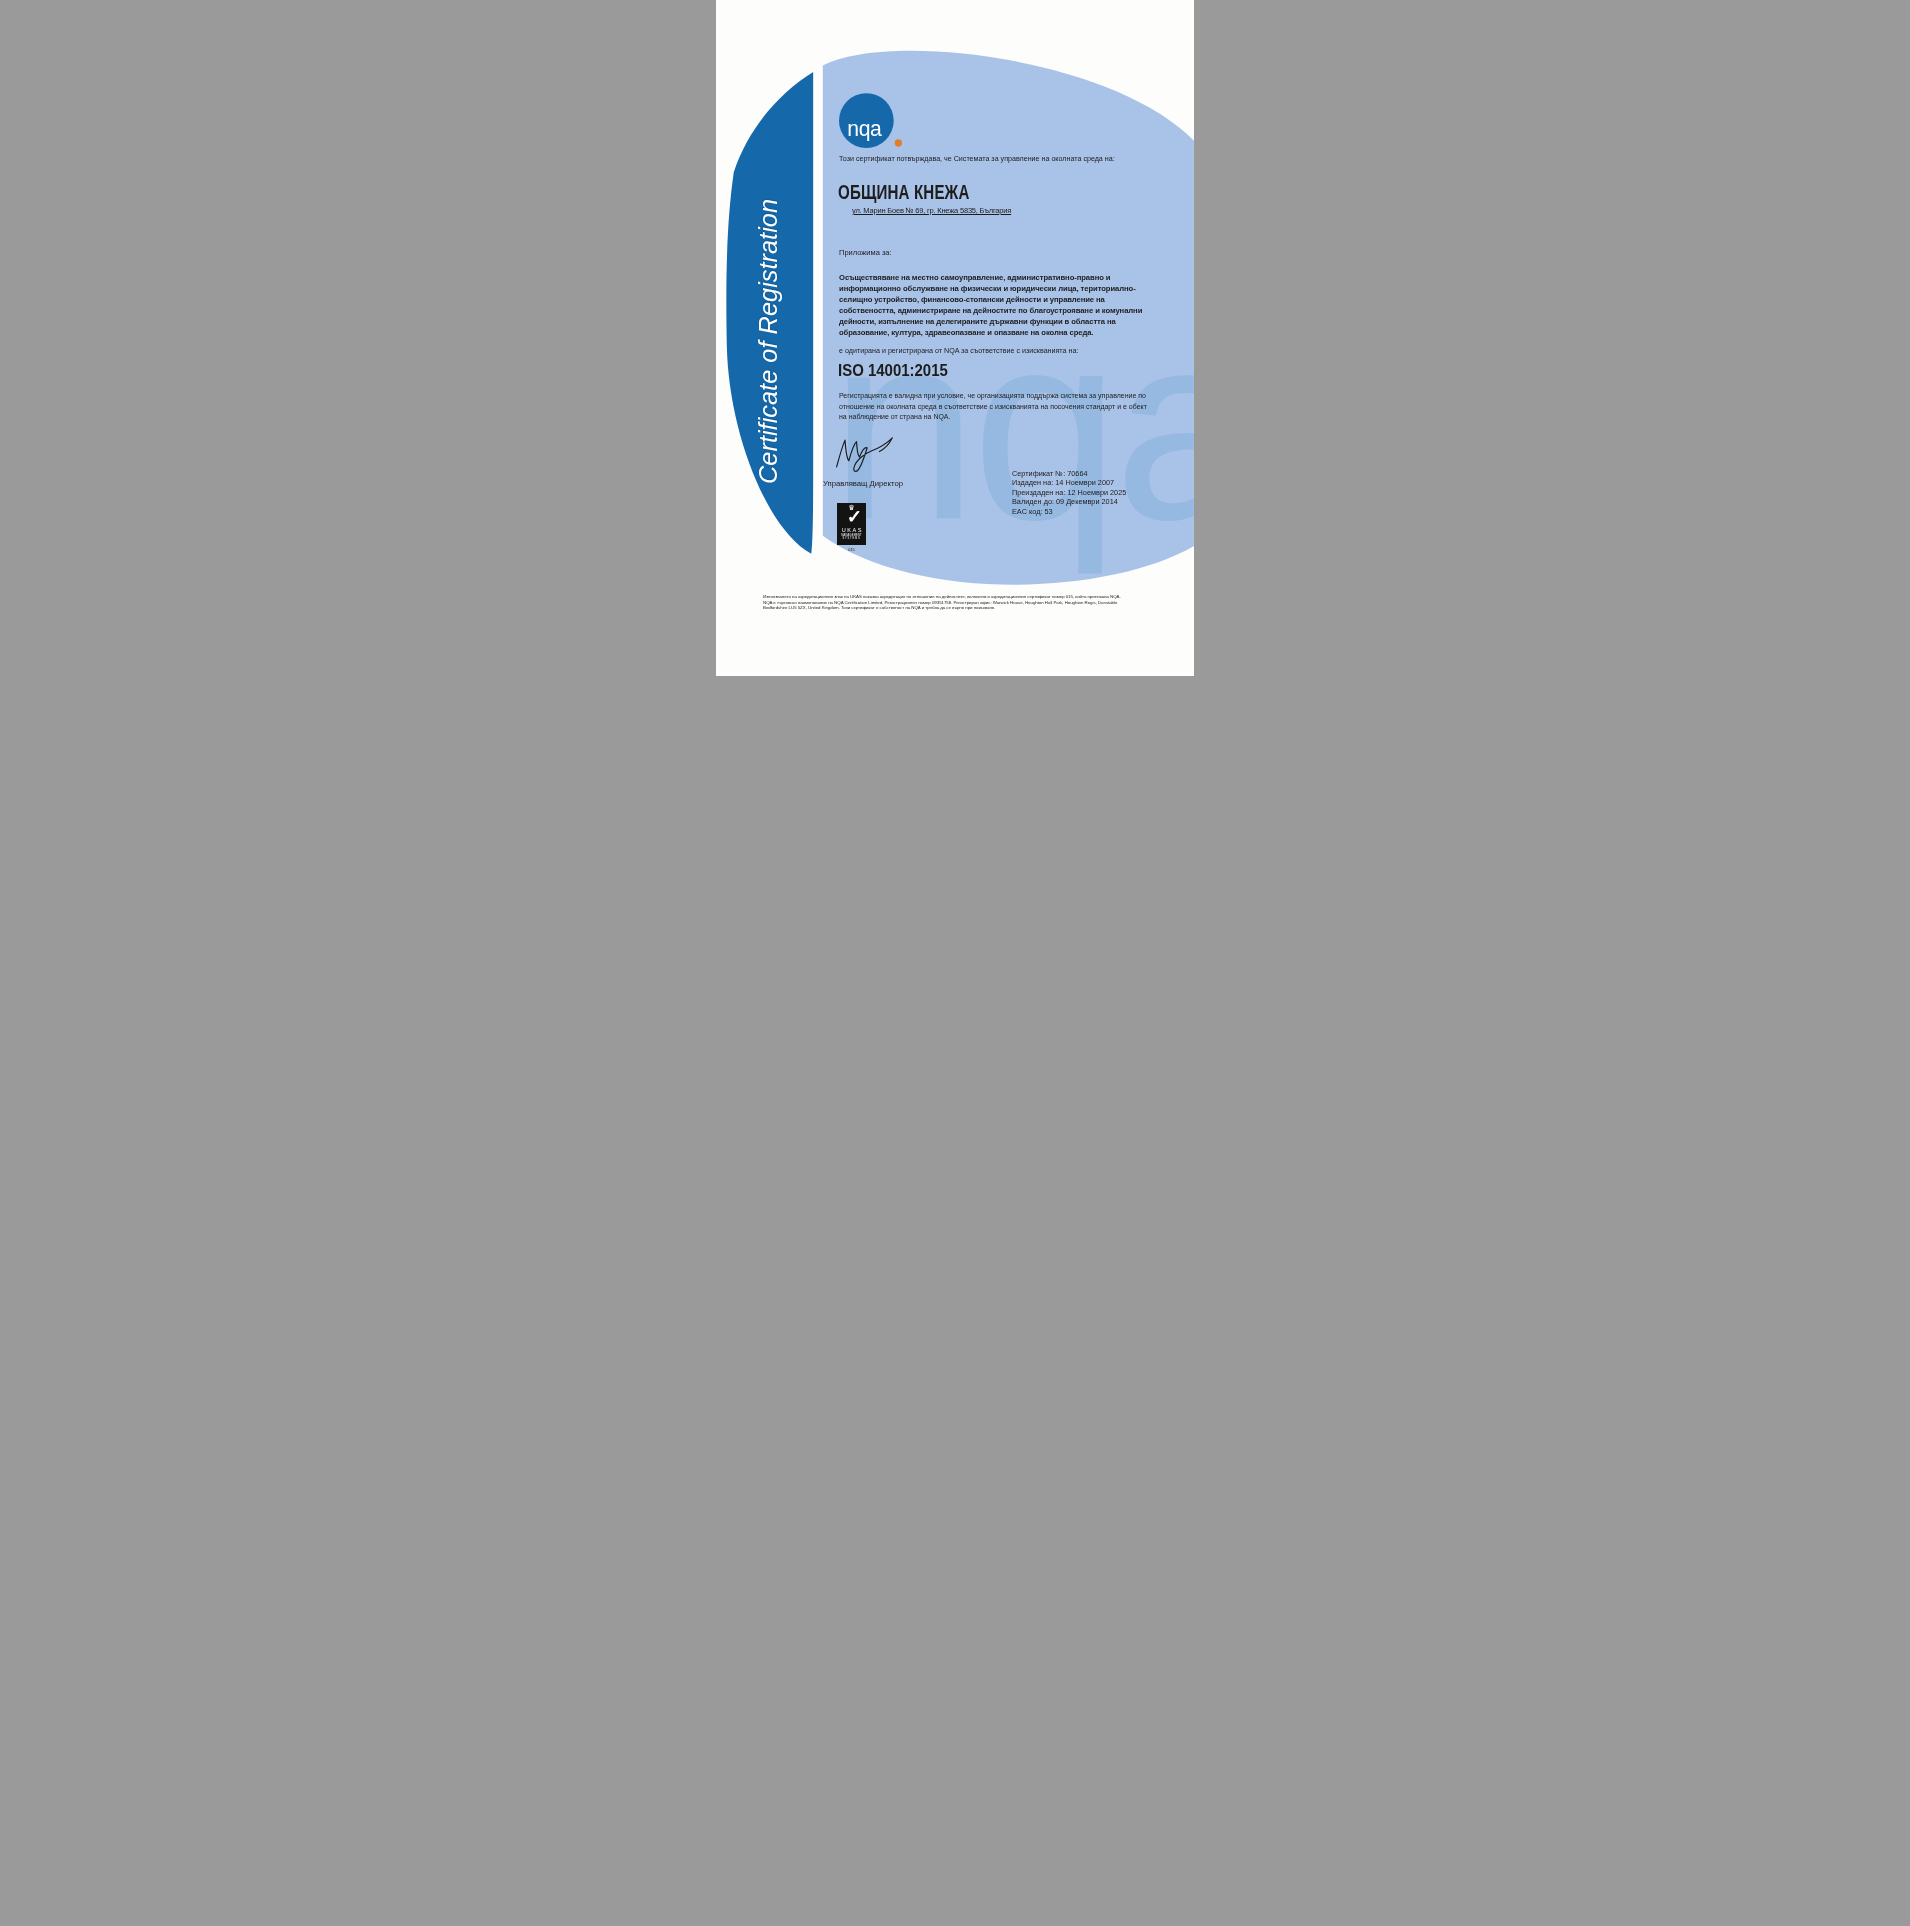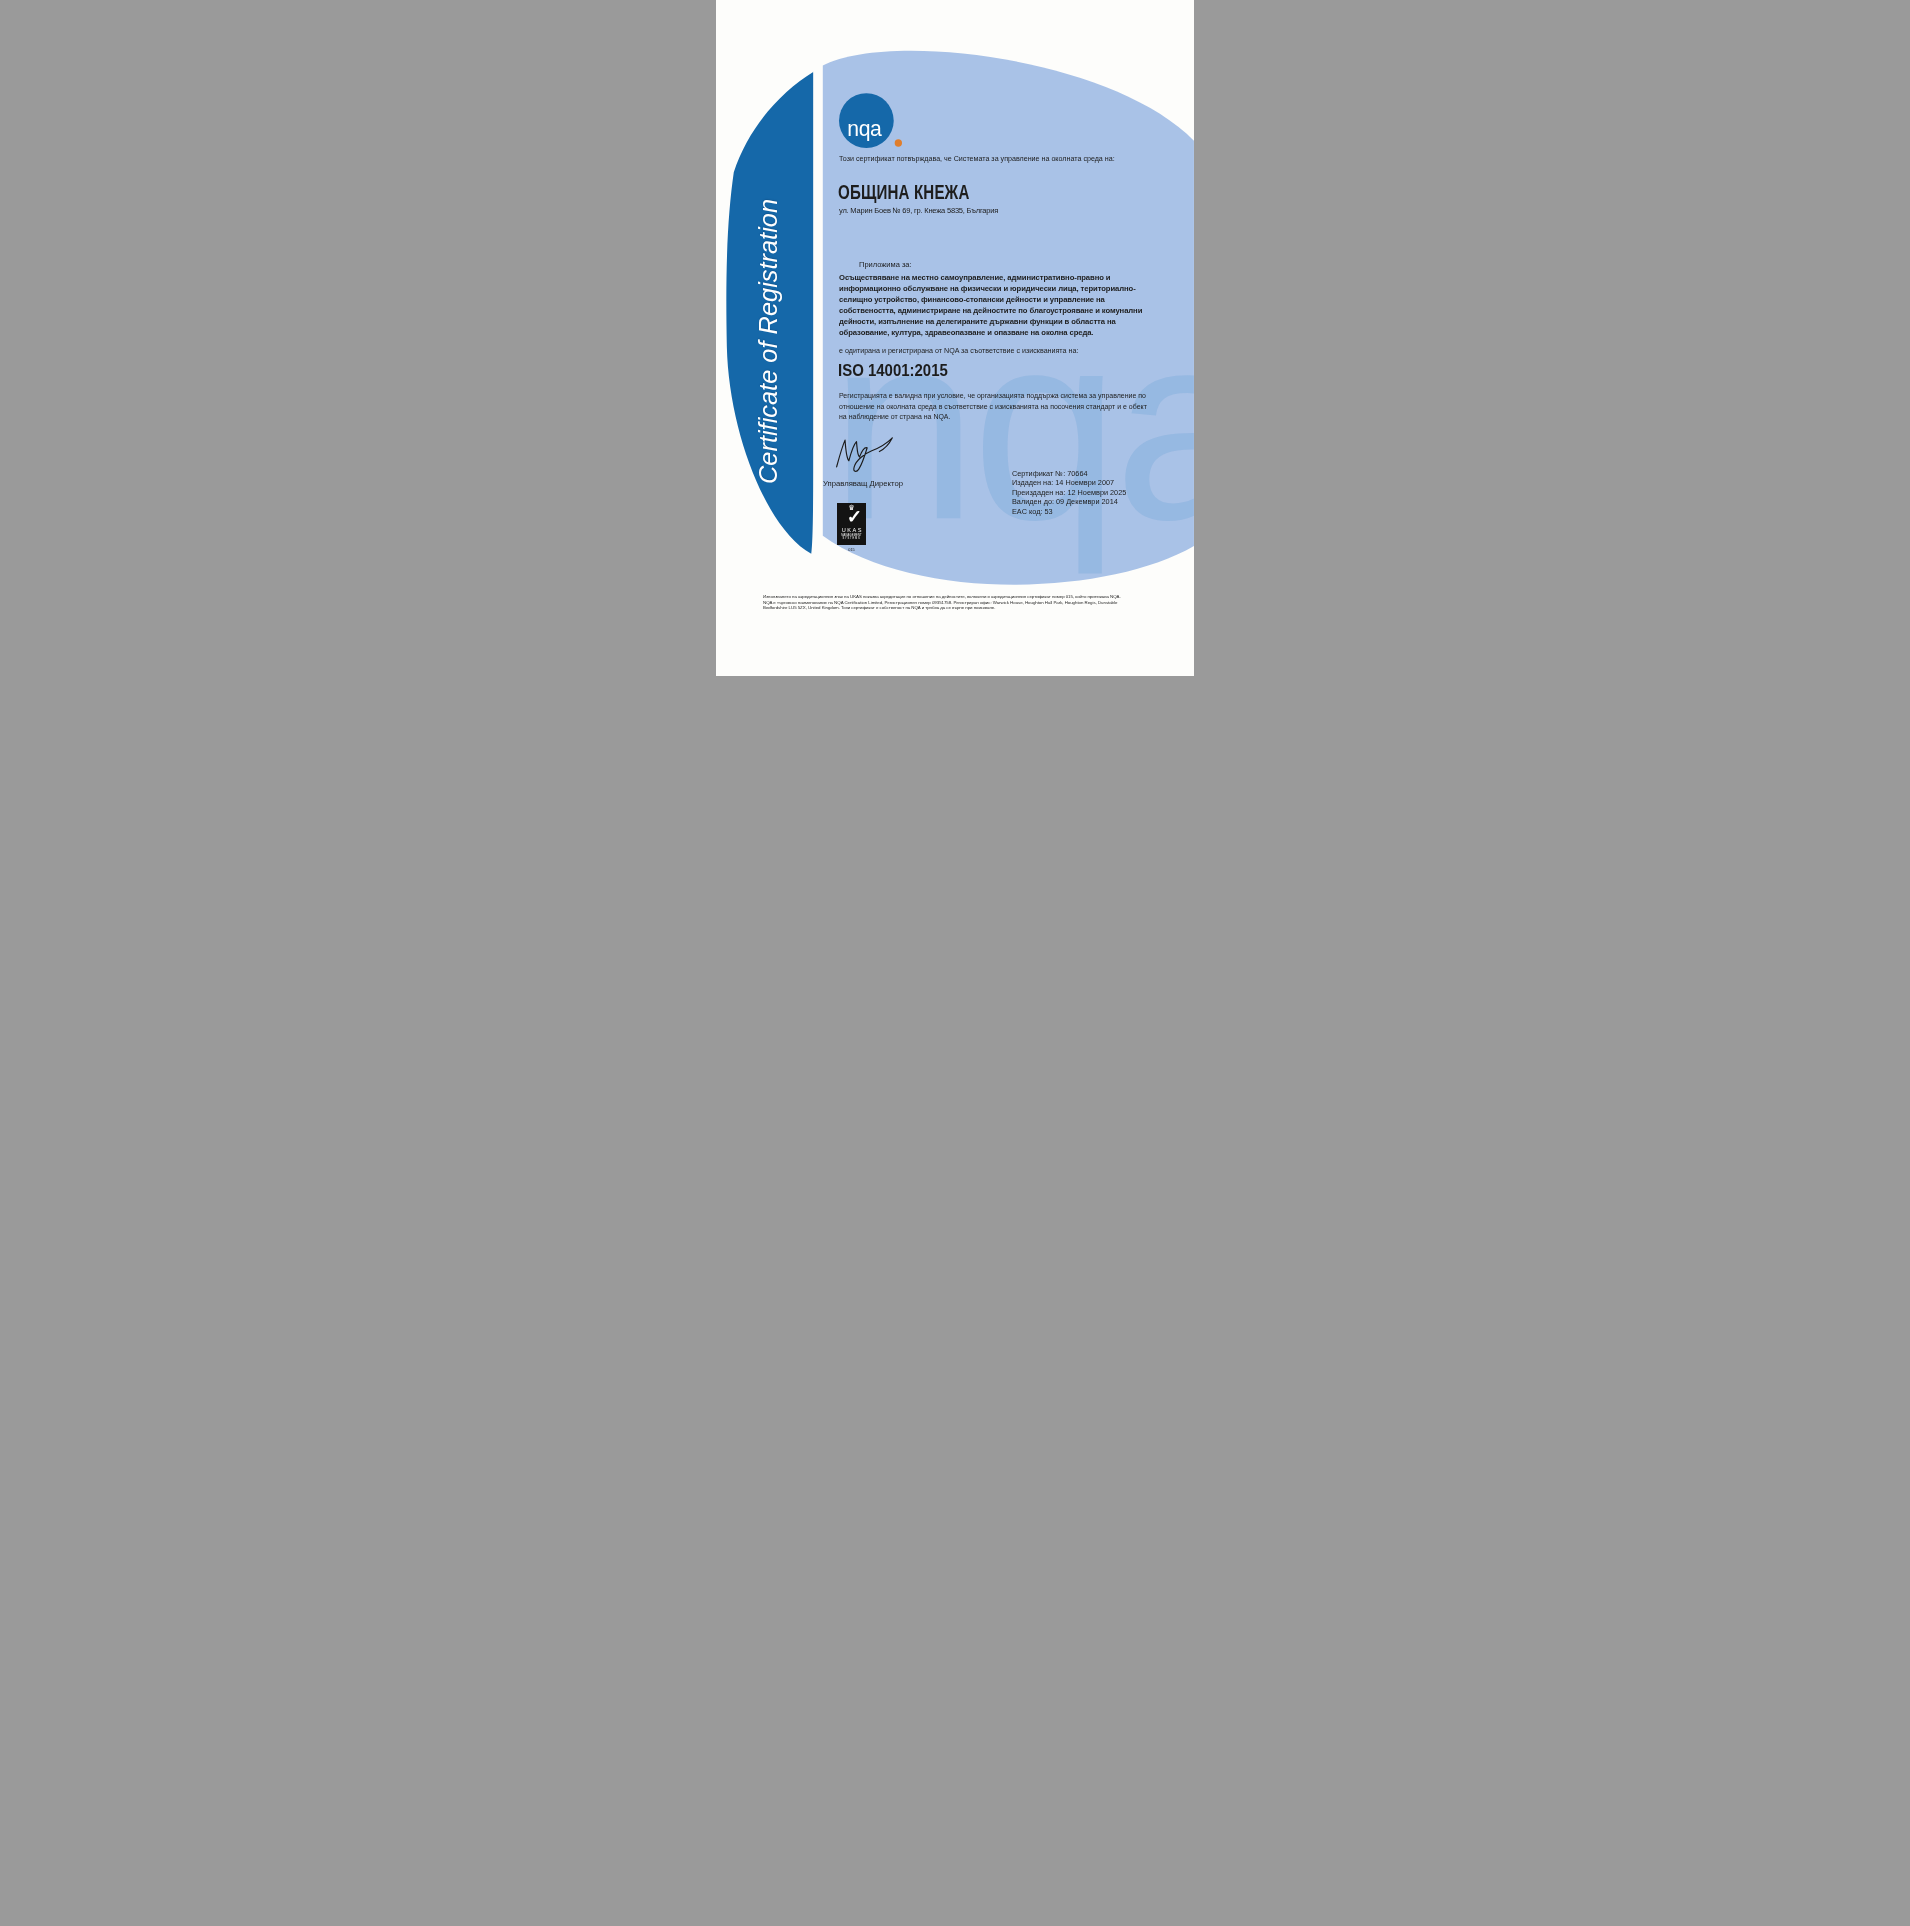--- a/index.html
+++ b/index.html
@@ -13,22 +13,22 @@
 
   .sidebar-title {
     position:absolute; left:-162px; top:326px; width:428px; height:31px;
     line-height:31px; text-align:center; transform:rotate(-90deg);
     color:#ffffff; font-size:25.4px; font-style:italic;
     text-shadow:0.8px 0.8px 1.2px rgba(10,50,90,0.35);
   }
 
   .intro     { left:123px; top:154px;  font-size:7.5px; transform:scaleX(.95); transform-origin:left top; }
   .org-name  { left:122px; top:180px;  font-size:21px; font-weight:bold; transform:scaleX(.72); transform-origin:left top; letter-spacing:0.2px; }
-  .org-addr  { left:123px; top:206px;  font-size:7.5px; letter-spacing:-0.2px; }
-  .applicable{ left:123px; top:260px;  font-size:7.5px;margin-left:20px; }
+  .org-addr  { left:136px; top:206px;  font-size:7.5px; letter-spacing:-0.2px;text-decoration:underline; }
+  .applicable{ left:123px; top:248px;  font-size:7.5px; }
   .scope     { left:123px; top:272px;  font-size:8px; font-weight:bold; line-height:11px;
                transform:scaleX(.96); transform-origin:left top; letter-spacing:-0.1px; }
   .audited   { left:123px; top:346px;  font-size:7.5px; transform:scaleX(.95); transform-origin:left top; }
   .standard  { left:122px; top:361px;  font-size:17px; font-weight:bold; transform:scaleX(.88); transform-origin:left top; }
   .validity  { left:123px; top:391px; font-size:7.5px; line-height:10.6px;
                transform:scaleX(.93); transform-origin:left top; }
   .signature { left:116px; top:434px; }
   .details   { left:296px; top:441px; font-size:7.3px; line-height:9.4px;margin-top:28px; }
   .director  { left:107px; top:479px; font-size:7.7px; }
 

